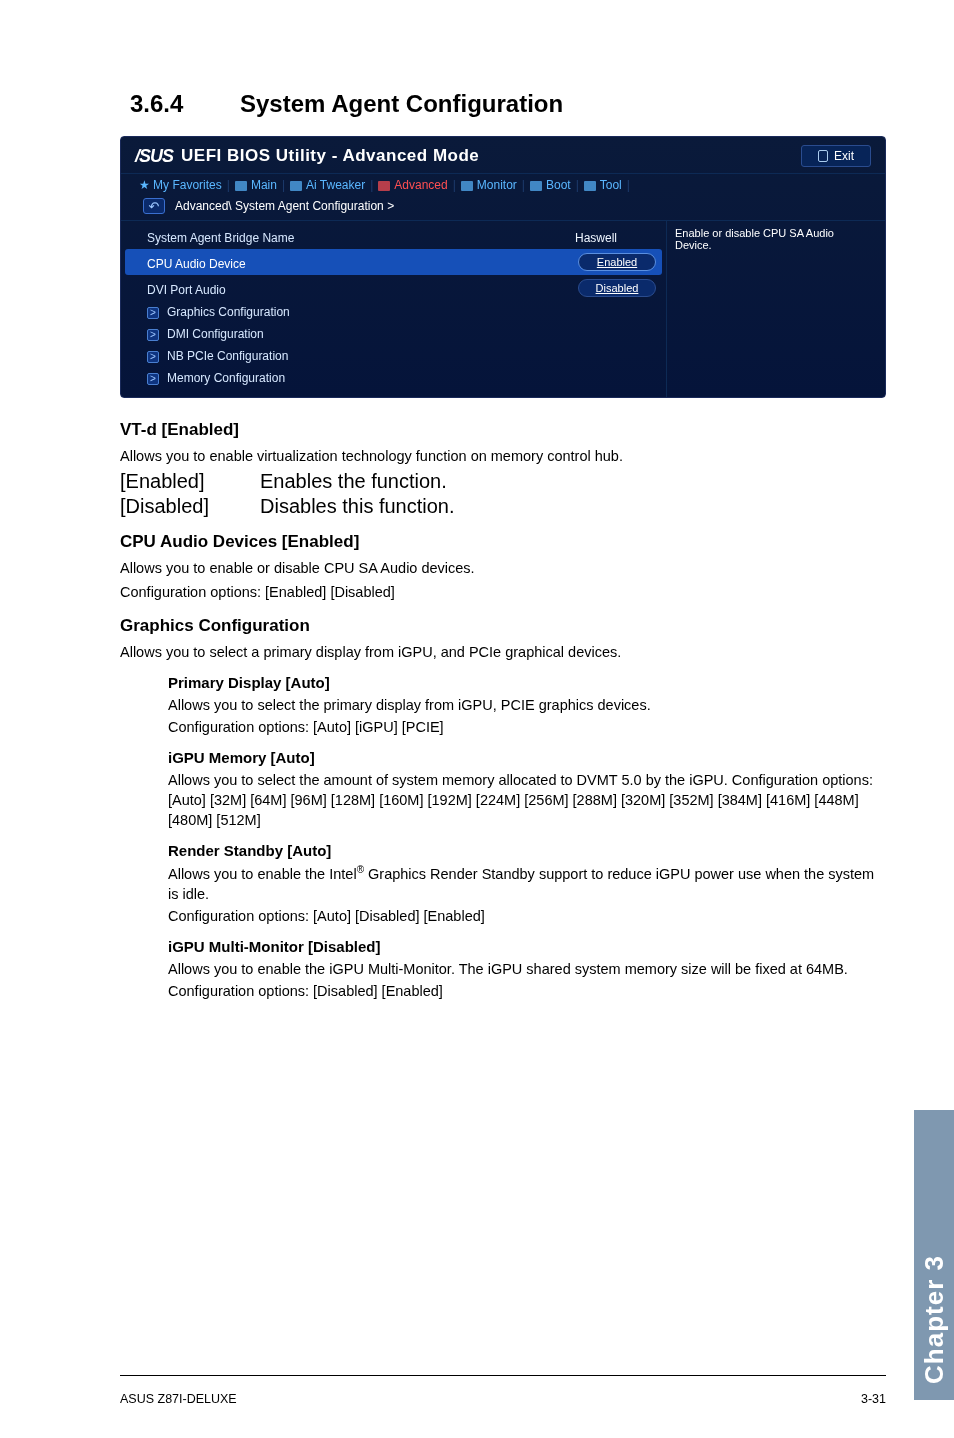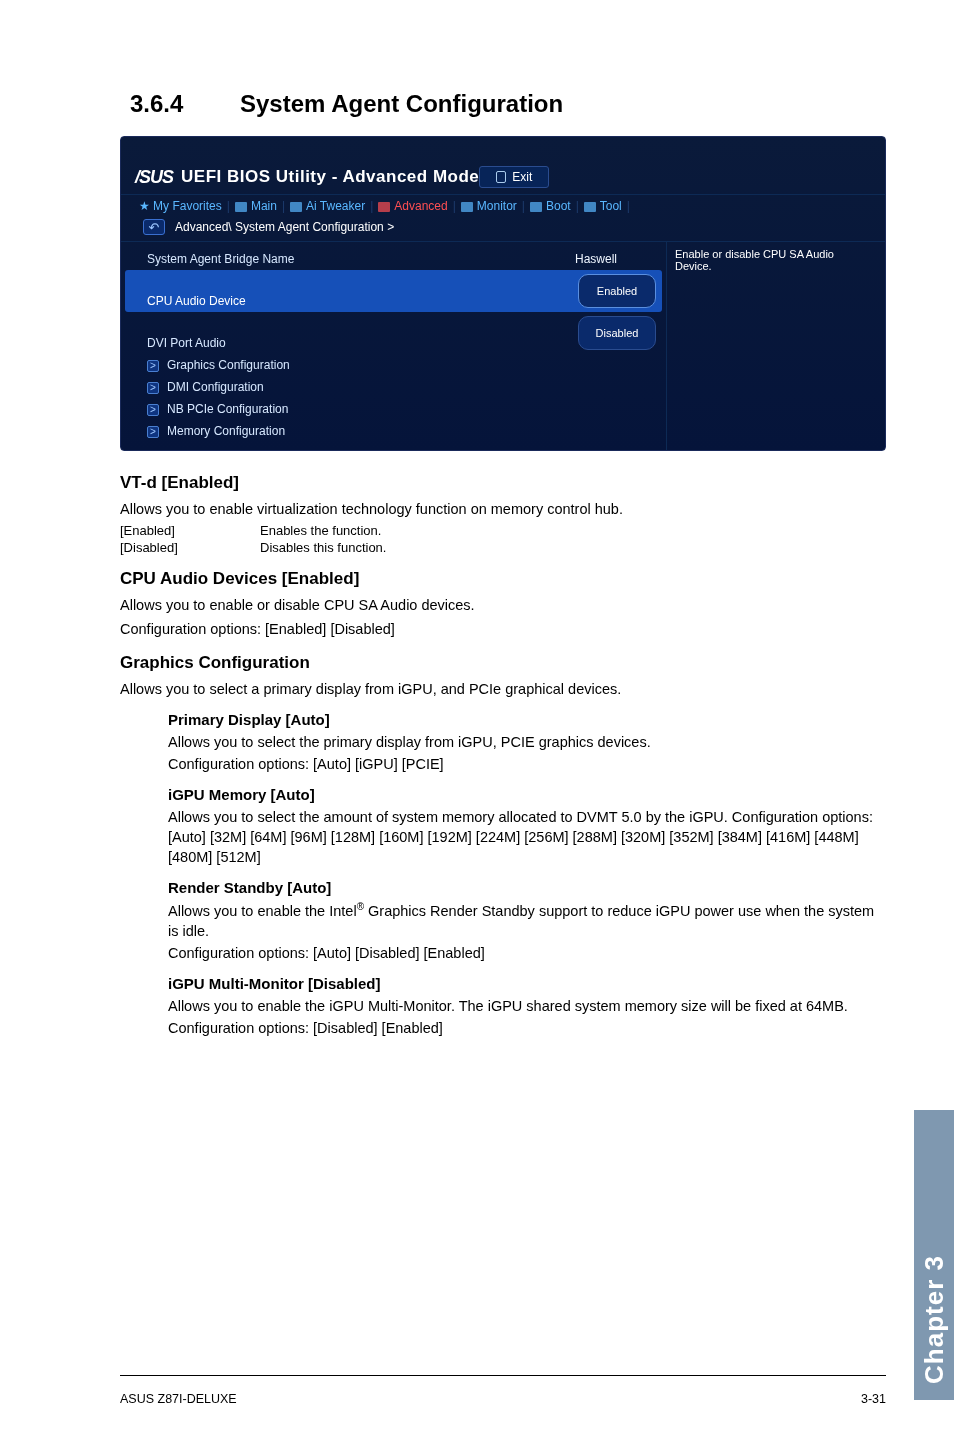--- a/index.html
+++ b/index.html
@@ -24,23 +24,22 @@
   .bios {
     width: 100%;
     background: linear-gradient(#0a1a3a, #05143a);
     border-radius: 4px;
     border: 1px solid #1a2a5a;
     margin-bottom: 22px;
     font-size: 11px;
     color: #bcd5ff;
   }
   .bios-title {
-    display:flex; align-items:center; 
+    display:flex; align-items:center; justify-content:space-between;
     padding: 8px 14px 6px;
-    margin-top: 21px;
   }
   .bios-logo {
     display:flex; align-items:center; gap:8px;
     font-size:17px; font-weight:bold; color:#fff;
     letter-spacing: 0.5px;
   }
   .bios-logo .brand { font-family: "Arial Black", Arial; font-style: italic; letter-spacing:-1px; font-size:18px; }
   .exit-btn {
     display:flex; align-items:center; gap:6px;
     background:#072458; color:#fff; border:1px solid #2a4c8f;
@@ -65,29 +64,29 @@
     display:flex;align-items:center;justify-content:center;color:#9dc7ff;
     background:#0a2a6b;
     font-size:13px;
   }
   .bios-row { display:flex; padding:0 4px; border-top:1px solid #0d2a55;}
   .bios-left{flex:1;padding:6px 10px 8px 22px;}
   .bios-right{width:215px;padding:6px 12px 8px 8px;border-left:1px solid #0d2a55;font-size:11px;color:#fff;}
   .bios-line{display:flex;align-items:flex-end;padding:4px 0;font-size:12px;color:#d7e8ff;}
   .bios-line.sel{background:#1650b8;margin-left:-22px;padding-left:22px;margin-right:-6px;padding-right:6px;color:#fff;border-radius:3px;}
   .bios-line .lbl{flex:1;}
-  .pill{background:#0a2a6b;border:1px solid #2a4c8f;border-radius:10px;padding:10px 14px;min-width:78px;text-align:center;color:#fff;font-size:11px;}
+  .pill{background:#0a2a6b;border:1px solid #2a4c8f;border-radius:10px;padding:2px 14px;min-width:78px;text-align:center;color:#fff;font-size:11px;text-decoration:underline;}
   .bios-line.sel .pill{border-color:#5a8fe0;}
   .arrow{display:inline-block;width:12px;height:12px;border:1px solid #4a7fd0;background:#0e3480;border-radius:2px;margin-right:8px;position:relative;}
   .arrow::after{content:">";position:absolute;left:2px;top:-1px;font-size:10px;color:#9ec7ff;}
   .valplain{color:#eef5ff;width:120px;text-align:center;}
 
   .h3 { font-size: 17px; font-weight:bold; margin-top:14px; margin-bottom:6px;}
   p { font-size:14.5px; line-height:1.38; margin-bottom:4px; }
-  .defrow { display:flex; font-size:13px; margin:2px 0; }
+  .defrow { display:flex; font-size:20px; margin:2px 0; }
   .defrow .k{width:140px;}
   .sub { padding-left:48px; margin-top:6px;}
   .sub .h4{font-size:15px;font-weight:bold;margin-top:12px;margin-bottom:4px;}
   .sub p{margin-bottom:2px;}
   sup{font-size:10px;}
 
   .sidebar {
     position:absolute; right:0; bottom:38px;
     width:40px; height:290px;
     background:#7f98b0;

